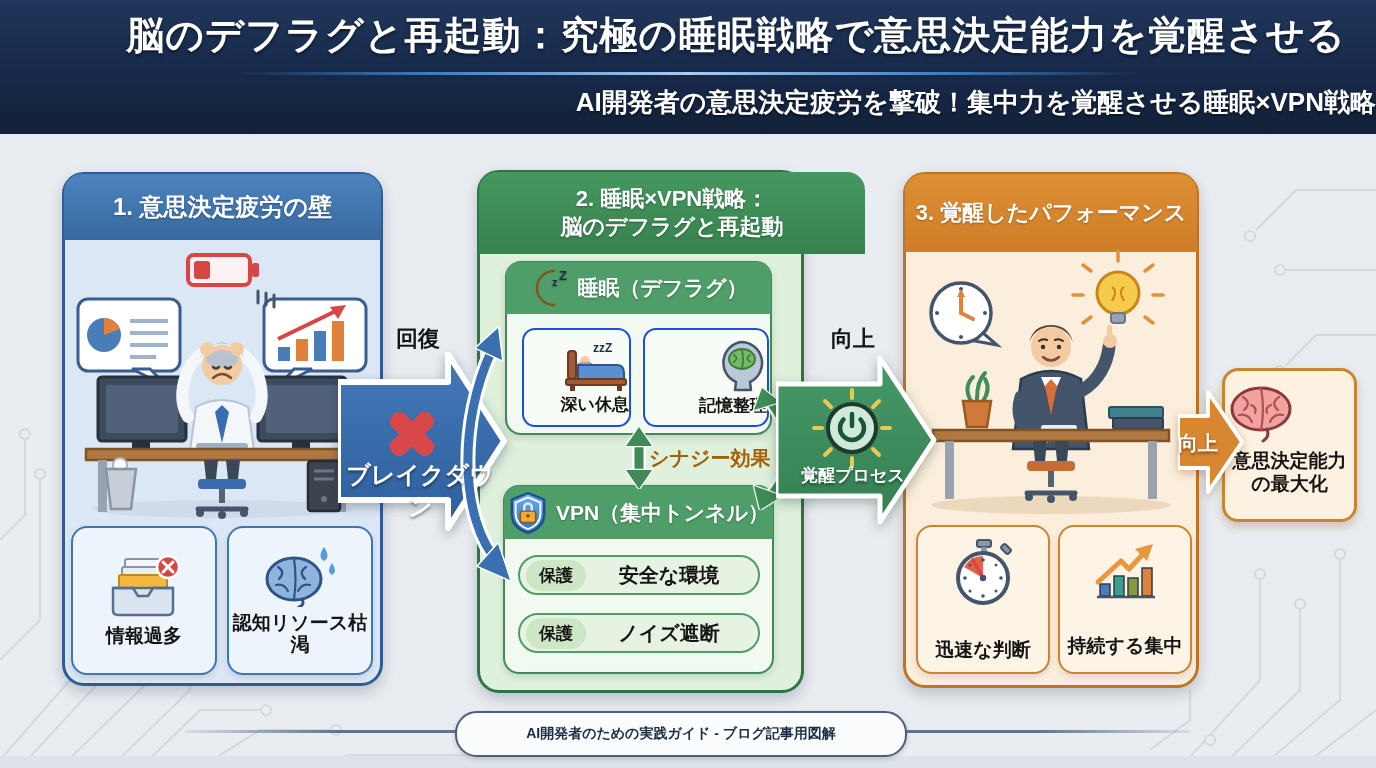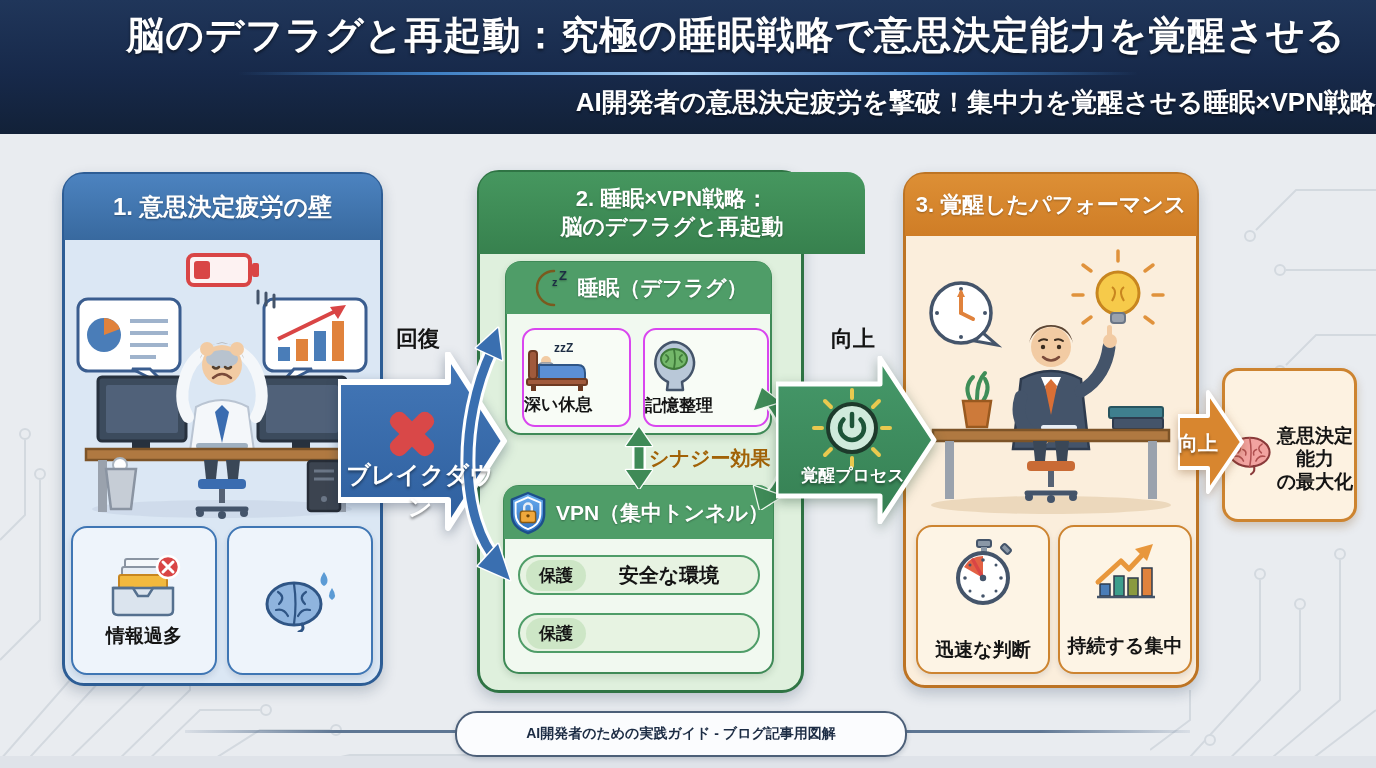--- a/index.html
+++ b/index.html
@@ -14,45 +14,45 @@
   .hdr-sub{left:0;top:84px;width:1376px;text-align:right;color:#fff;font-size:26px;font-weight:bold;line-height:36px;text-shadow:0 2px 2px rgba(0,0,0,.5);}
 
   
   .panel{border-style:solid;border-width:3px;border-radius:22px;box-shadow:0 6px 14px rgba(25,45,75,.22);z-index:2;}
   .panel-hd{left:-1px;top:-1px;display:flex;flex-direction:column;align-items:center;justify-content:center;color:#fff;font-weight:bold;text-align:center;text-shadow:0 1px 2px rgba(0,0,0,.3);border-radius:18px 18px 0 0;}
   .p1{left:62px;top:172px;width:315px;height:508px;background:#dbe7f4;border-color:#2d5d95;}
   .p1 .panel-hd{width:317px;height:66px;background:linear-gradient(180deg,#4c83c0,#38699f);font-size:24px;}
   .p2{left:477px;top:170px;width:321px;height:517px;background:#dff0dd;border-color:#2f7444;}
   .p2 .panel-hd{width:386px;height:82px;background:linear-gradient(180deg,#46975f,#37814e);font-size:22px;line-height:28px;}
   .p3{left:903px;top:172px;width:290px;height:510px;background:#fbeedc;border-color:#bd7424;}
-  .p3 .panel-hd{width:292px;height:62px;background:linear-gradient(180deg,#dd8f35,#cf7d26);font-size:22px;}
+  .p3 .panel-hd{width:292px;height:78px;background:linear-gradient(180deg,#dd8f35,#cf7d26);font-size:22px;}
 
   .item-box{display:flex;flex-direction:column;align-items:center;justify-content:center;gap:5px;border-radius:16px;font-weight:bold;color:#141414;text-align:center;box-shadow:0 3px 6px rgba(25,45,75,.12);}
   .p1 .item-box{background:#eef4fb;border:2.5px solid #3f76b4;font-size:19px;line-height:22px;}
   .p3 .item-box{background:#fdf4e5;border:2.5px solid #cd8430;font-size:19px;line-height:22px;gap:33px;}
 
   
   .card{background:#f1f9f0;border:2.5px solid #3f8a57;border-radius:16px;box-shadow:0 3px 7px rgba(25,60,35,.15);}
   .card-hd{left:-1px;top:-1px;display:flex;align-items:center;justify-content:center;gap:8px;background:#4f9d68;color:#fff;font-weight:bold;font-size:21px;border-radius:13px 13px 0 0;text-shadow:0 1px 2px rgba(0,0,0,.3);}
-  .mini-box{display:flex;flex-direction:column;align-items:flex-start;justify-content:center;gap:2px;background:#f8fcf6;border:2px solid #d946ef;border-radius:13px;font-weight:bold;font-size:17px;color:#141414;text-align:center;}
+  .mini-box{display:flex;flex-direction:column;align-items:flex-end;justify-content:center;gap:2px;background:#f8fcf6;border:2px solid #1d4ed8;border-radius:13px;font-weight:bold;font-size:17px;color:#141414;text-align:center;}
   .vpn-row{display:flex;align-items:center;background:#e7f3e2;border:2px solid #4f9d68;border-radius:22px;padding:0 6px;box-sizing:border-box;}
   .vpn-badge{background:#cde6c6;border-radius:16px;padding:4px 13px;font-weight:bold;font-size:17px;color:#141414;}
   .vpn-label{flex:1;text-align:center;font-weight:bold;font-size:20px;color:#141414;}
 
   
   .flow-label{font-weight:bold;color:#141414;font-size:22px;z-index:5;}
   .arrow-text{color:#fff;font-weight:bold;text-align:center;text-shadow:0 2px 3px rgba(0,0,0,.45);z-index:5;}
   .syn-label{font-weight:bold;color:#a16207;font-size:20px;z-index:4;}
 
   .z3{z-index:3;} .z4{z-index:4;}
   .deco{z-index:0;opacity:.85;}
   svg{display:block;}
 
   
-  .outcome{left:1222px;top:368px;width:135px;height:154px;background:#fdf2e1;border:3px solid #cd8430;border-radius:16px;box-shadow:0 5px 10px rgba(120,70,20,.25);z-index:2;display:flex;align-items:center;padding-top:20px;box-sizing:border-box;}
+  .outcome{left:1222px;top:368px;width:135px;height:154px;background:#fdf2e1;border:3px solid #cd8430;border-radius:16px;box-shadow:0 5px 10px rgba(120,70,20,.25);z-index:2;display:flex;flex-direction:column;padding-top:12px;box-sizing:border-box;}
   .outcome-text{margin-top:6px;font-weight:bold;font-size:19px;line-height:23px;color:#141414;text-align:center;}
 
   
   .f-line{left:185px;top:730px;width:1005px;height:3px;background:linear-gradient(90deg,rgba(80,105,140,.1),#5e7693 15%,#5e7693 85%,rgba(80,105,140,.1));z-index:1;}
   .f-pill{left:455px;top:711px;width:448px;height:42px;background:#fbfcfe;border:2.5px solid #4c5f78;border-radius:22px;display:flex;align-items:center;justify-content:center;font-weight:bold;font-size:14px;color:#1c2c44;z-index:2;box-shadow:0 2px 5px rgba(25,45,75,.2);}
   .btm-strip{left:0;top:756px;width:1376px;height:12px;background:#dfe3e9;z-index:0;}
 </style>
 </head>
 <body>
 
@@ -222,20 +222,21 @@
     </div>
 
     <div class="abs item-box" style="left:162px;top:351px;width:142px;height:145px">
       <svg width="76" height="62" viewBox="0 0 76 62">
         <ellipse cx="32" cy="34" rx="27" ry="21" fill="#8fb4de" stroke="#2f5585" stroke-width="3"></ellipse>
         <path d="M 32,14 q 3,20 0,40 M 16,22 q 8,5 1,12 M 44,22 q -8,5 -1,12 M 14,40 q 8,-2 12,6 M 48,40 q -8,-2 -12,6" fill="none" stroke="#2f5585" stroke-width="2.2" stroke-linecap="round"></path>
         <path d="M 40,54 q 3,6 -3,8" fill="none" stroke="#2f5585" stroke-width="3" stroke-linecap="round"></path>
         <path d="M 62,2 q 7,10 0,14 q -7,-4 0,-14" fill="#5b9bd5"></path>
         <path d="M 70,18 q 6,9 0,12 q -6,-3 0,-12" fill="#5b9bd5"></path>
       </svg>
+      <span>認知リソース枯渇</span>
     </div>
   </div>
 
   <div class="abs flow-label" style="left:396px;top:324px">回復</div>
   <svg class="abs z4" style="left:338px;top:352px;filter:drop-shadow(0 4px 6px rgba(20,40,70,.35))" width="172" height="180" viewBox="0 0 172 180">
     <defs>
         <linearGradient id="bg1" x1="0" y1="0" x2="0" y2="1">
           <stop offset="0" stop-color="#4478b8"></stop>
           <stop offset="1" stop-color="#2e5f9e"></stop>
         </linearGradient>
@@ -316,20 +317,21 @@
           <circle cx="21" cy="26" r="1.8" fill="#6d4408"></circle>
         </svg>
         <span>VPN（集中トンネル）</span>
       </div>
       <div class="abs vpn-row" style="left:13px;top:68px;width:242px;height:40px">
         <span class="vpn-badge">保護</span>
         <span class="vpn-label">安全な環境</span>
       </div>
       <div class="abs vpn-row" style="left:13px;top:126px;width:242px;height:40px">
         <span class="vpn-badge">保護</span>
+        <span class="vpn-label">ノイズ遮断</span>
       </div>
     </div>
   </div>
 
   <svg class="abs z3" style="left:752px;top:388px" width="48" height="122" viewBox="0 0 48 122">
     <path d="M 14,10 C 42,38 44,84 14,112" fill="none" stroke="#f1f9f0" stroke-width="13" stroke-linecap="round"></path>
     <path d="M 14,10 C 42,38 44,84 14,112" fill="none" stroke="#3f8a57" stroke-width="8" stroke-linecap="round"></path>
     <polygon points="10,0 2,22 28,14" fill="#3f8a57" stroke="#f1f9f0" stroke-width="2.5" paint-order="stroke" stroke-linejoin="round"></polygon>
     <polygon points="8,122 2,98 30,108" fill="#3f8a57" stroke="#f1f9f0" stroke-width="2.5" paint-order="stroke" stroke-linejoin="round"></polygon>
   </svg>

